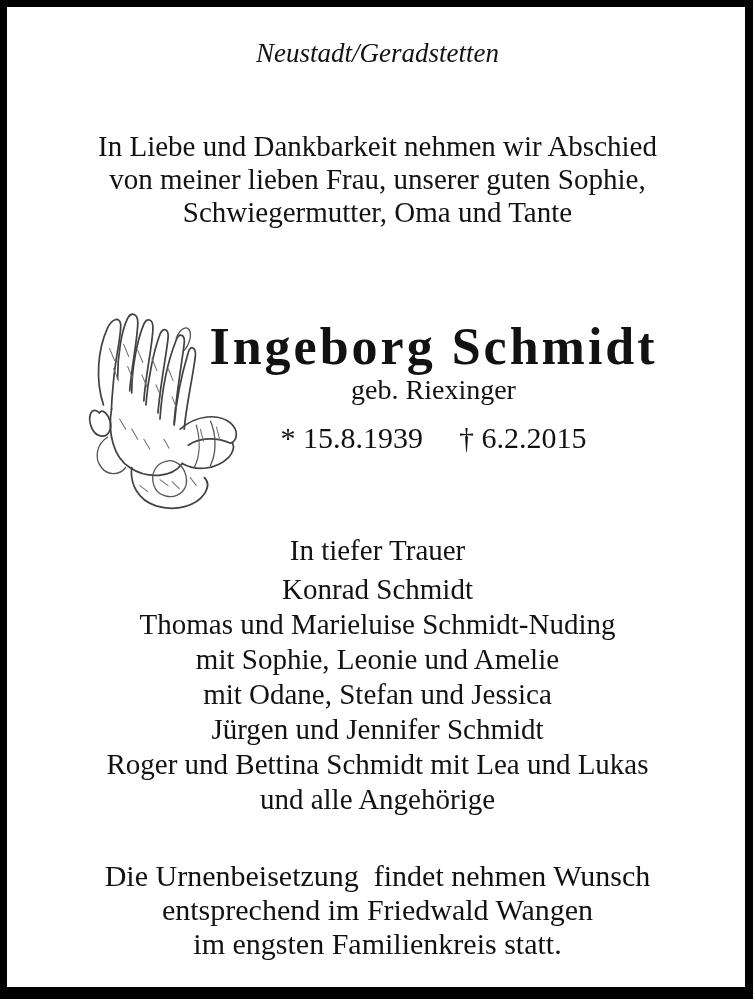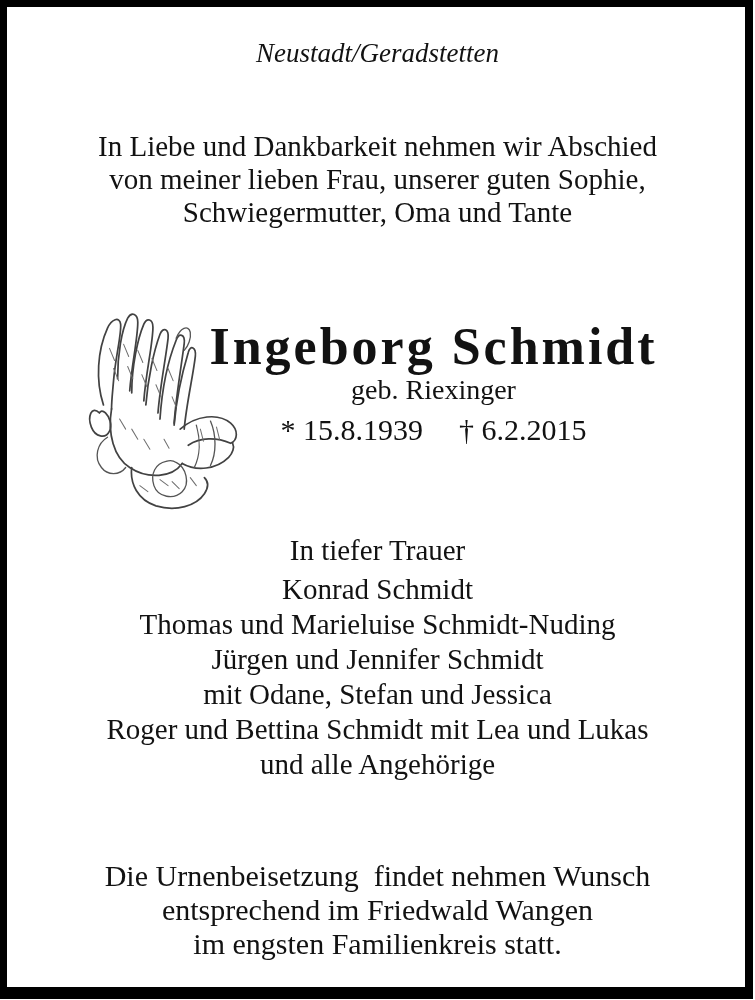--- a/index.html
+++ b/index.html
@@ -36,21 +36,21 @@
   }
   .deceased-name {
     font-size: 52px; line-height: 54px; font-weight: bold;
     letter-spacing: 3px; white-space: nowrap;
   }
   .maiden-name {
     margin-top: 0;
     font-size: 28px; line-height: 31px;
   }
   .dates-row {
-    margin-top: 8px;
+    margin-top: 16px;
     display: flex; justify-content: center; gap: 36px;
     font-size: 30px; line-height: 34px;
   }
   .mourning {
     top: 533px;
     font-size: 29px;
   }
   .mourning-heading { line-height: 35px; margin-bottom: 4px; }
   .mourning-line { line-height: 35px; }
   .closing {
@@ -116,22 +116,23 @@
   <div class="dates-row">
     <span class="line">* 15.8.1939</span>
     <span class="line">† 6.2.2015</span>
   </div>
 </div>
 
 <div class="centered mourning">
   <div class="mourning-heading line">In tiefer Trauer</div>
   <div class="mourning-line line">Konrad Schmidt</div>
   <div class="mourning-line line">Thomas und Marieluise Schmidt-Nuding</div>
+  <div class="mourning-line line">mit Sophie, Leonie und Amelie</div>
+  <div class="mourning-line line">mit Odane, Stefan und Jessica</div>
   <div class="mourning-line line">Jürgen und Jennifer Schmidt</div>
-  <div class="mourning-line line">mit Odane, Stefan und Jessica</div>
   <div class="mourning-line line">Roger und Bettina Schmidt mit Lea und Lukas</div>
   <div class="mourning-line line">und alle Angehörige</div>
 </div>
 
 <div class="centered closing">
   <div class="line">Die Urnenbeisetzung  findet nehmen Wunsch</div>
   <div class="line">entsprechend im Friedwald Wangen</div>
   <div class="line">im engsten Familienkreis statt.</div>
 </div>
 

